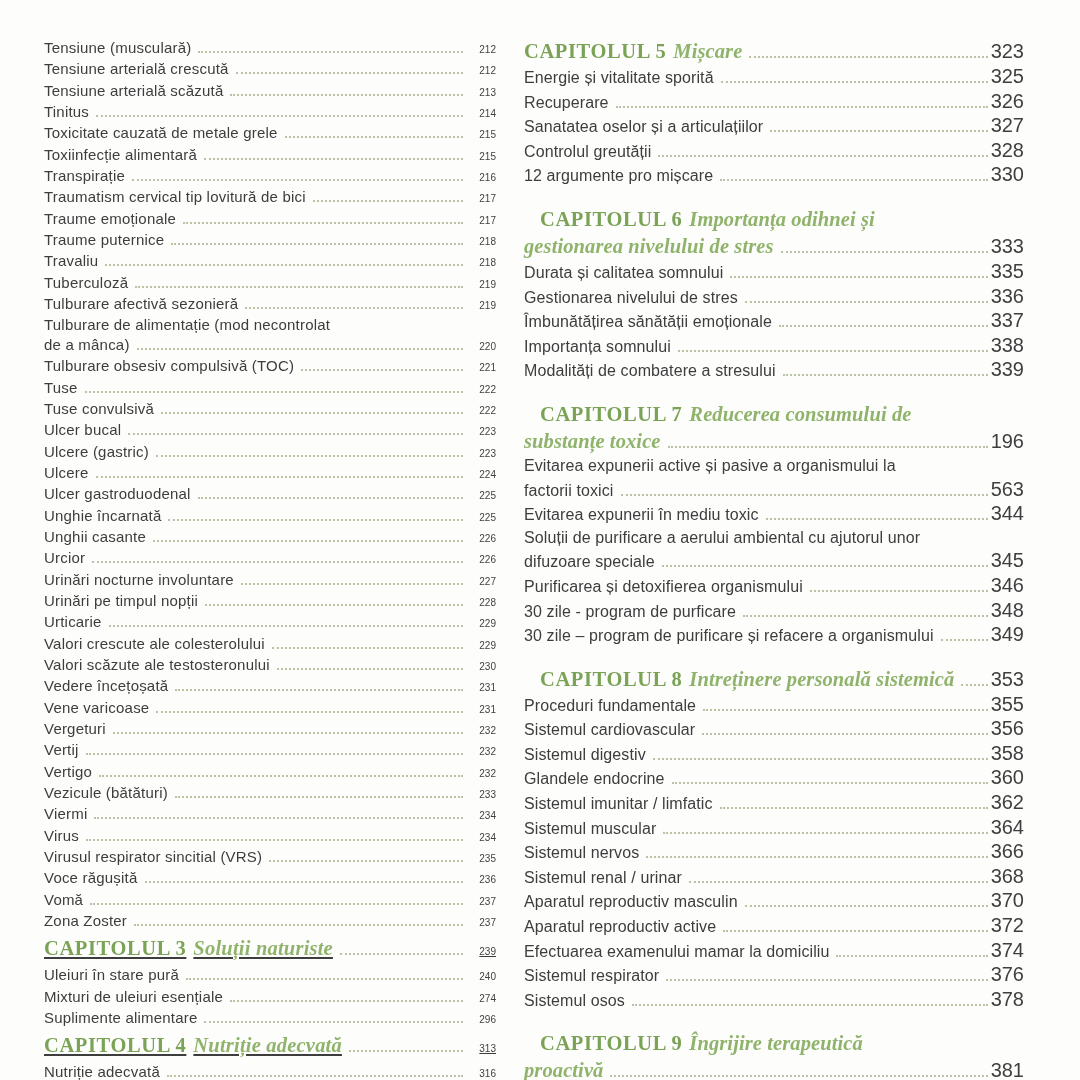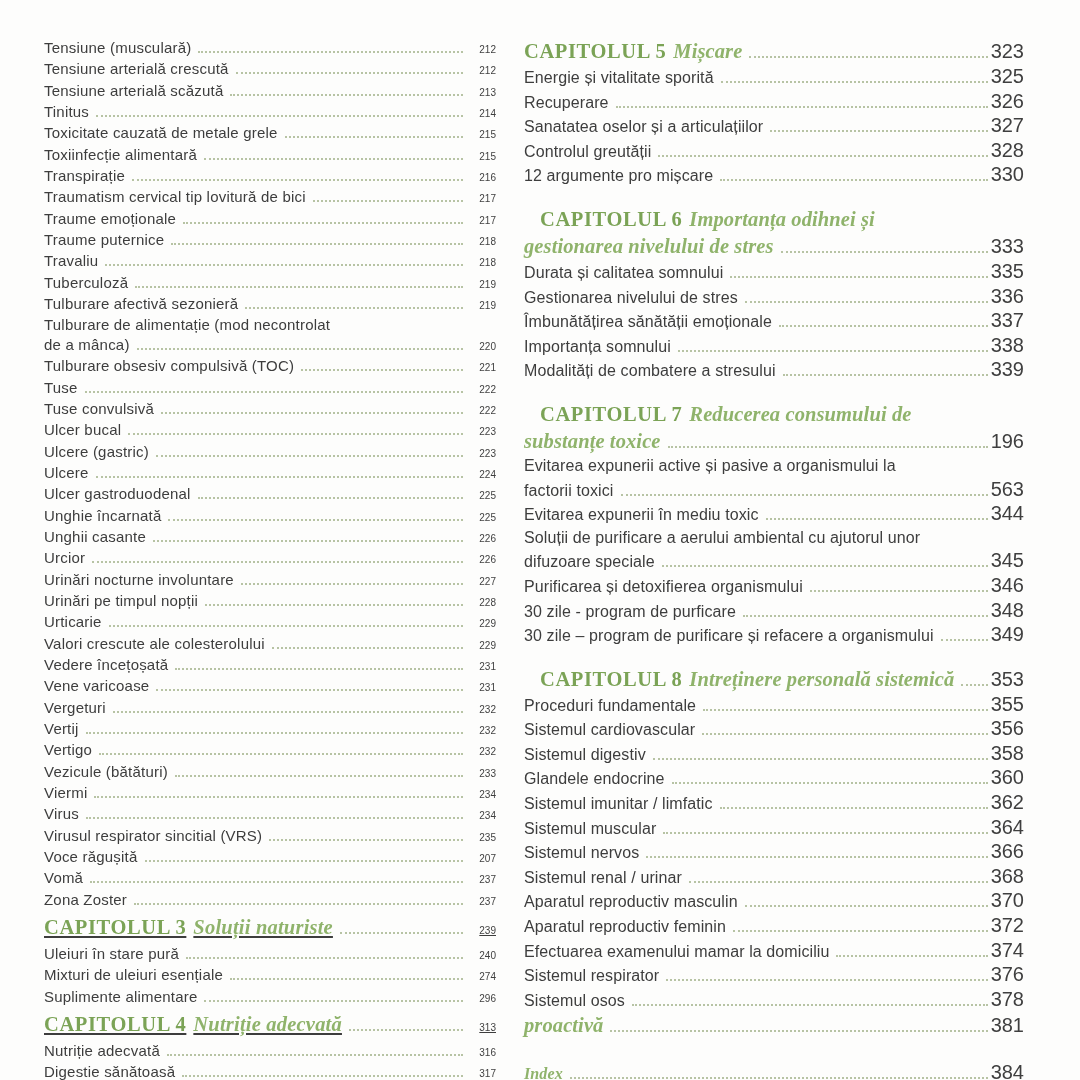--- a/index.html
+++ b/index.html
@@ -209,20 +209,25 @@
         <span class="label">Urticarie</span>
         <span class="leader"></span>
         <span class="page-num">229</span>
       </div>
       <div class="row">
         <span class="label">Valori crescute ale colesterolului</span>
         <span class="leader"></span>
         <span class="page-num">229</span>
       </div>
       <div class="row">
+        <span class="label">Valori scăzute ale testosteronului</span>
+        <span class="leader"></span>
+        <span class="page-num">230</span>
+      </div>
+      <div class="row">
         <span class="label">Vedere încețoșată</span>
         <span class="leader"></span>
         <span class="page-num">231</span>
       </div>
       <div class="row">
         <span class="label">Vene varicoase</span>
         <span class="leader"></span>
         <span class="page-num">231</span>
       </div>
       <div class="row">
@@ -256,21 +261,21 @@
         <span class="page-num">234</span>
       </div>
       <div class="row">
         <span class="label">Virusul respirator sincitial (VRS)</span>
         <span class="leader"></span>
         <span class="page-num">235</span>
       </div>
       <div class="row">
         <span class="label">Voce răgușită</span>
         <span class="leader"></span>
-        <span class="page-num">207</span>
+        <span class="page-num">236</span>
       </div>
       <div class="row">
         <span class="label">Vomă</span>
         <span class="leader"></span>
         <span class="page-num">237</span>
       </div>
       <div class="row">
         <span class="label">Zona Zoster</span>
         <span class="leader"></span>
         <span class="page-num">237</span>
@@ -474,38 +479,42 @@
         <span class="label">Sistemul renal / urinar</span>
         <span class="leader"></span>
         <span class="page-num">368</span>
       </div>
       <div class="row">
         <span class="label">Aparatul reproductiv masculin</span>
         <span class="leader"></span>
         <span class="page-num">370</span>
       </div>
       <div class="row">
-        <span class="label">Aparatul reproductiv feminin</span>
+        <span class="label">Aparatul reproductiv active</span>
         <span class="leader"></span>
         <span class="page-num">372</span>
       </div>
       <div class="row">
         <span class="label">Efectuarea examenului mamar la domiciliu</span>
         <span class="leader"></span>
         <span class="page-num">374</span>
       </div>
       <div class="row">
         <span class="label">Sistemul respirator</span>
         <span class="leader"></span>
         <span class="page-num">376</span>
       </div>
       <div class="row">
         <span class="label">Sistemul osos</span>
         <span class="leader"></span>
         <span class="page-num">378</span>
+      </div>
+      <div class="row chapter-row gap-r">
+        <span class="chap-prefix">CAPITOLUL 9</span>
+        <span class="chap-title">Îngrijire terapeutică</span>
       </div>
       <div class="row chapter-row">
         <span class="chap-title-cont">proactivă</span>
         <span class="leader"></span>
         <span class="page-num">381</span>
       </div>
       <div class="row index-row">
         <span class="index-title">Index</span>
         <span class="leader"></span>
         <span class="page-num">384</span>

